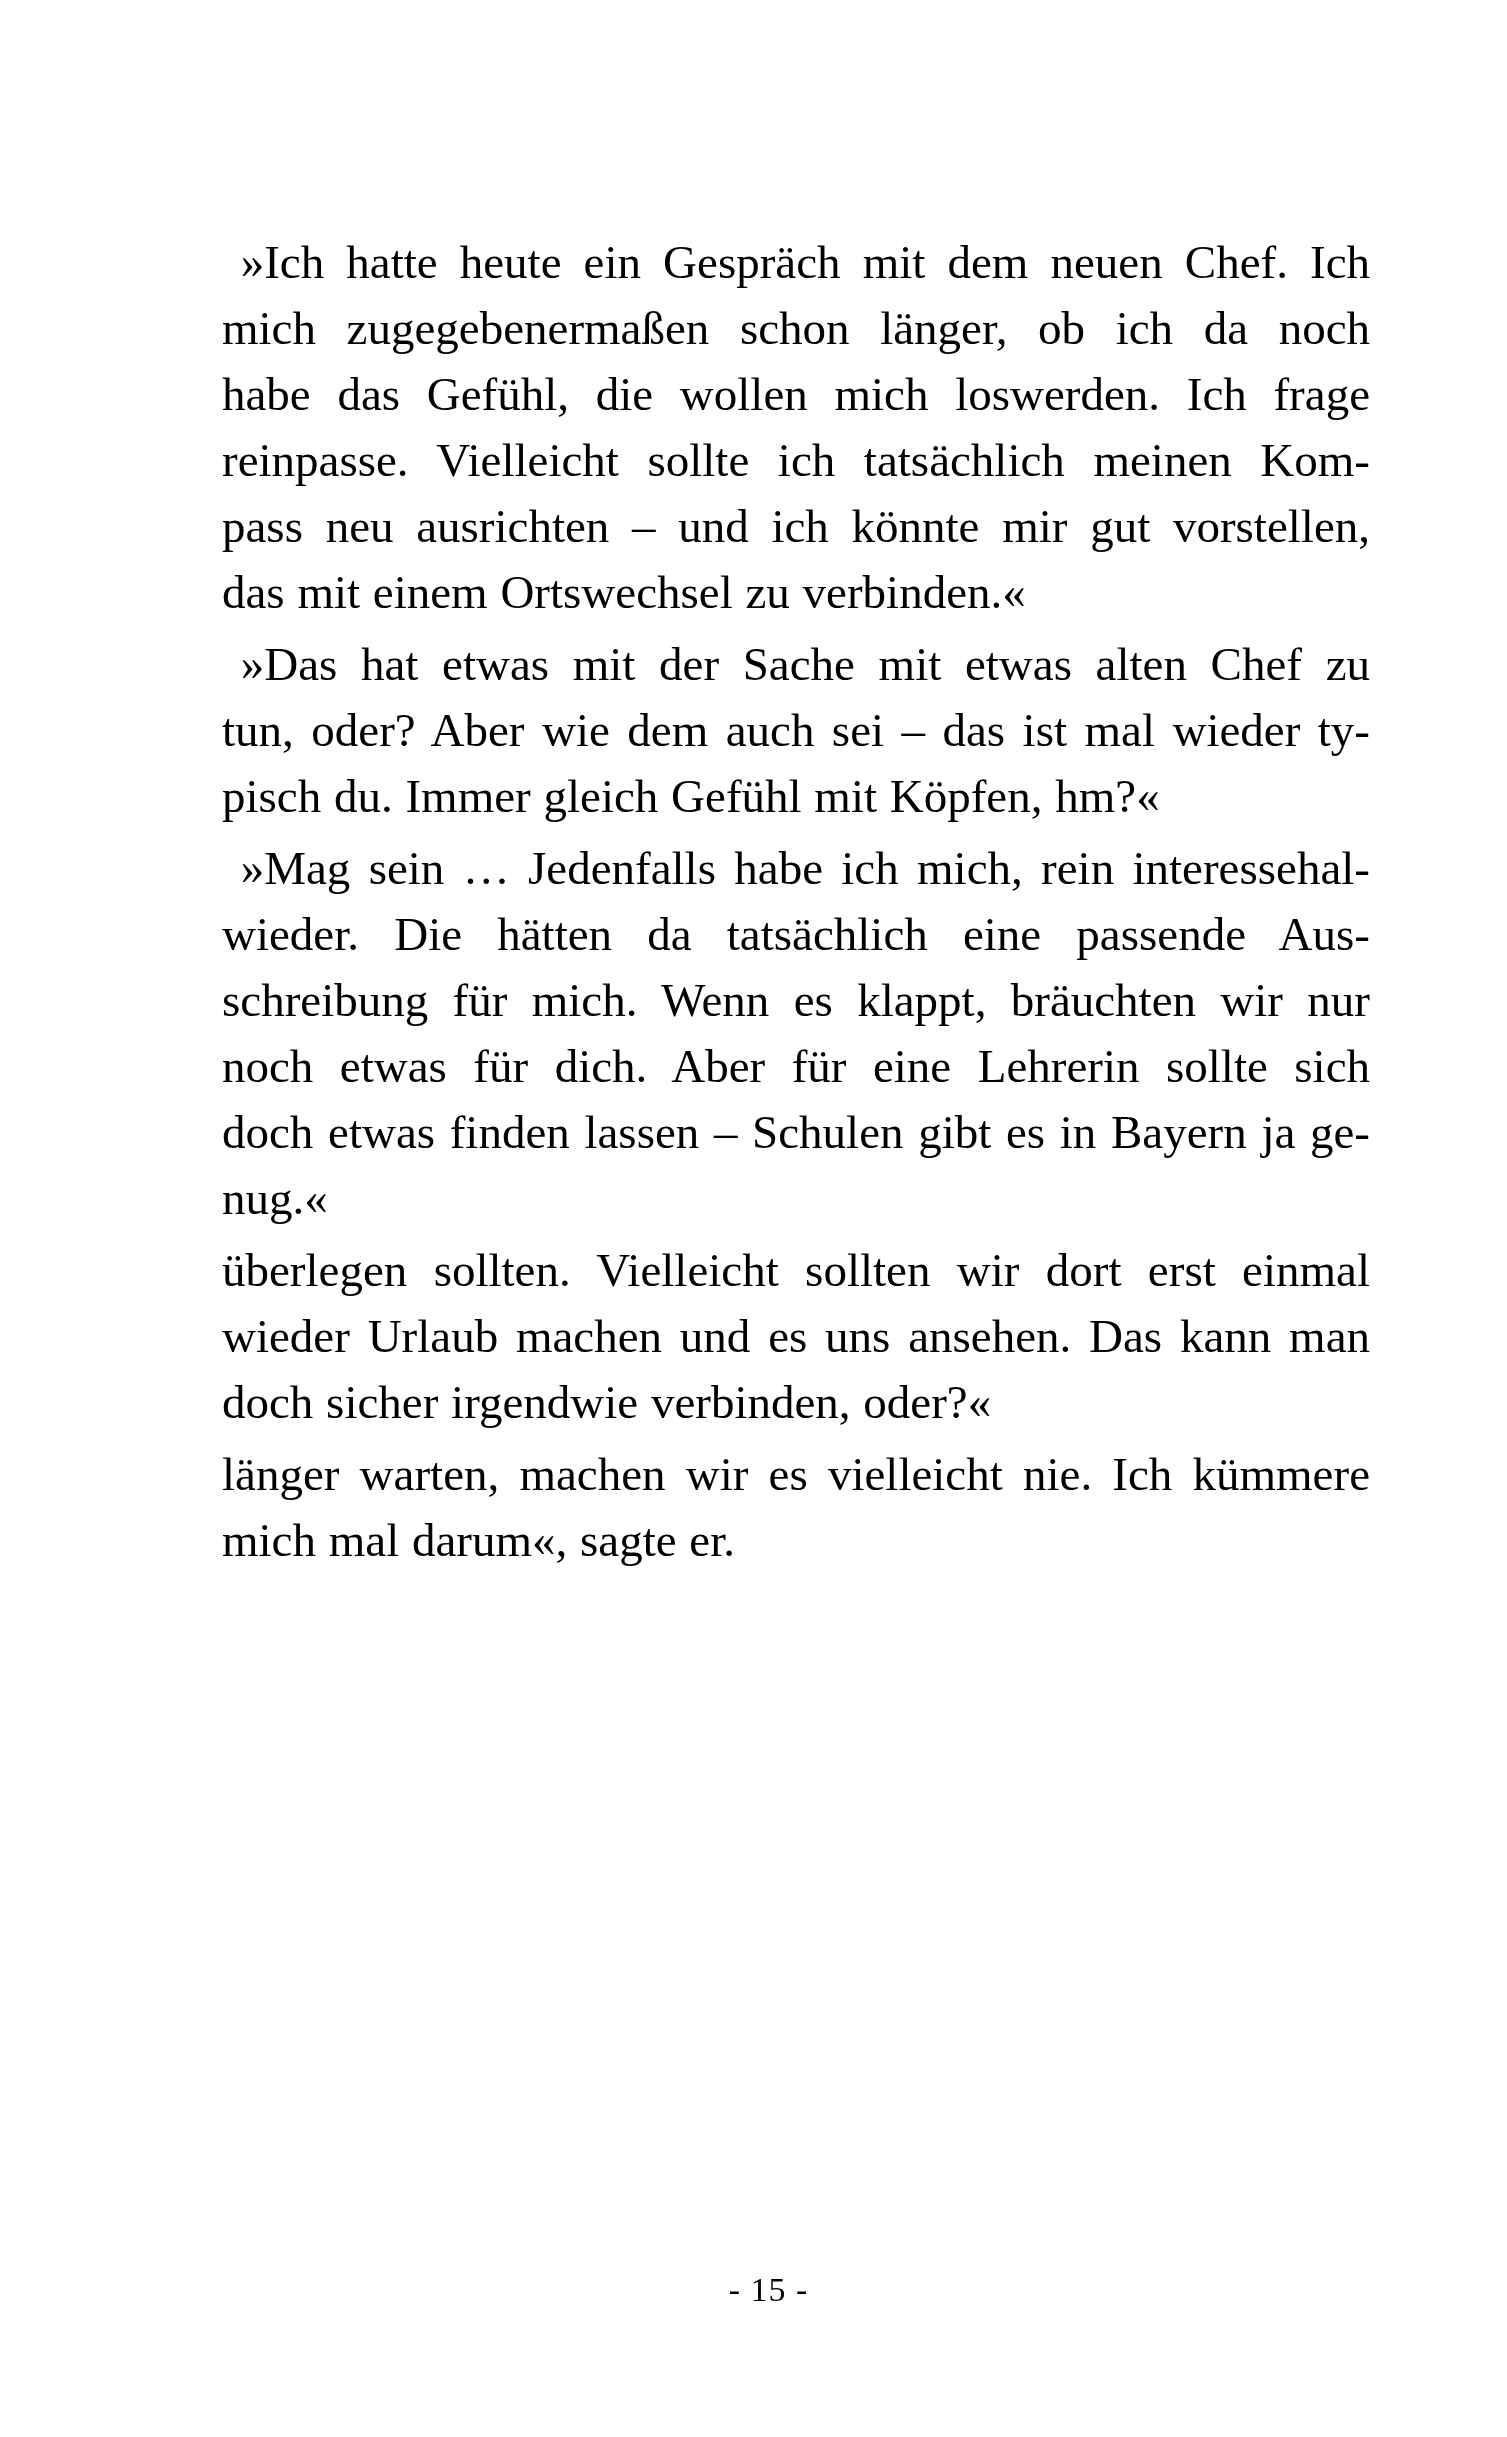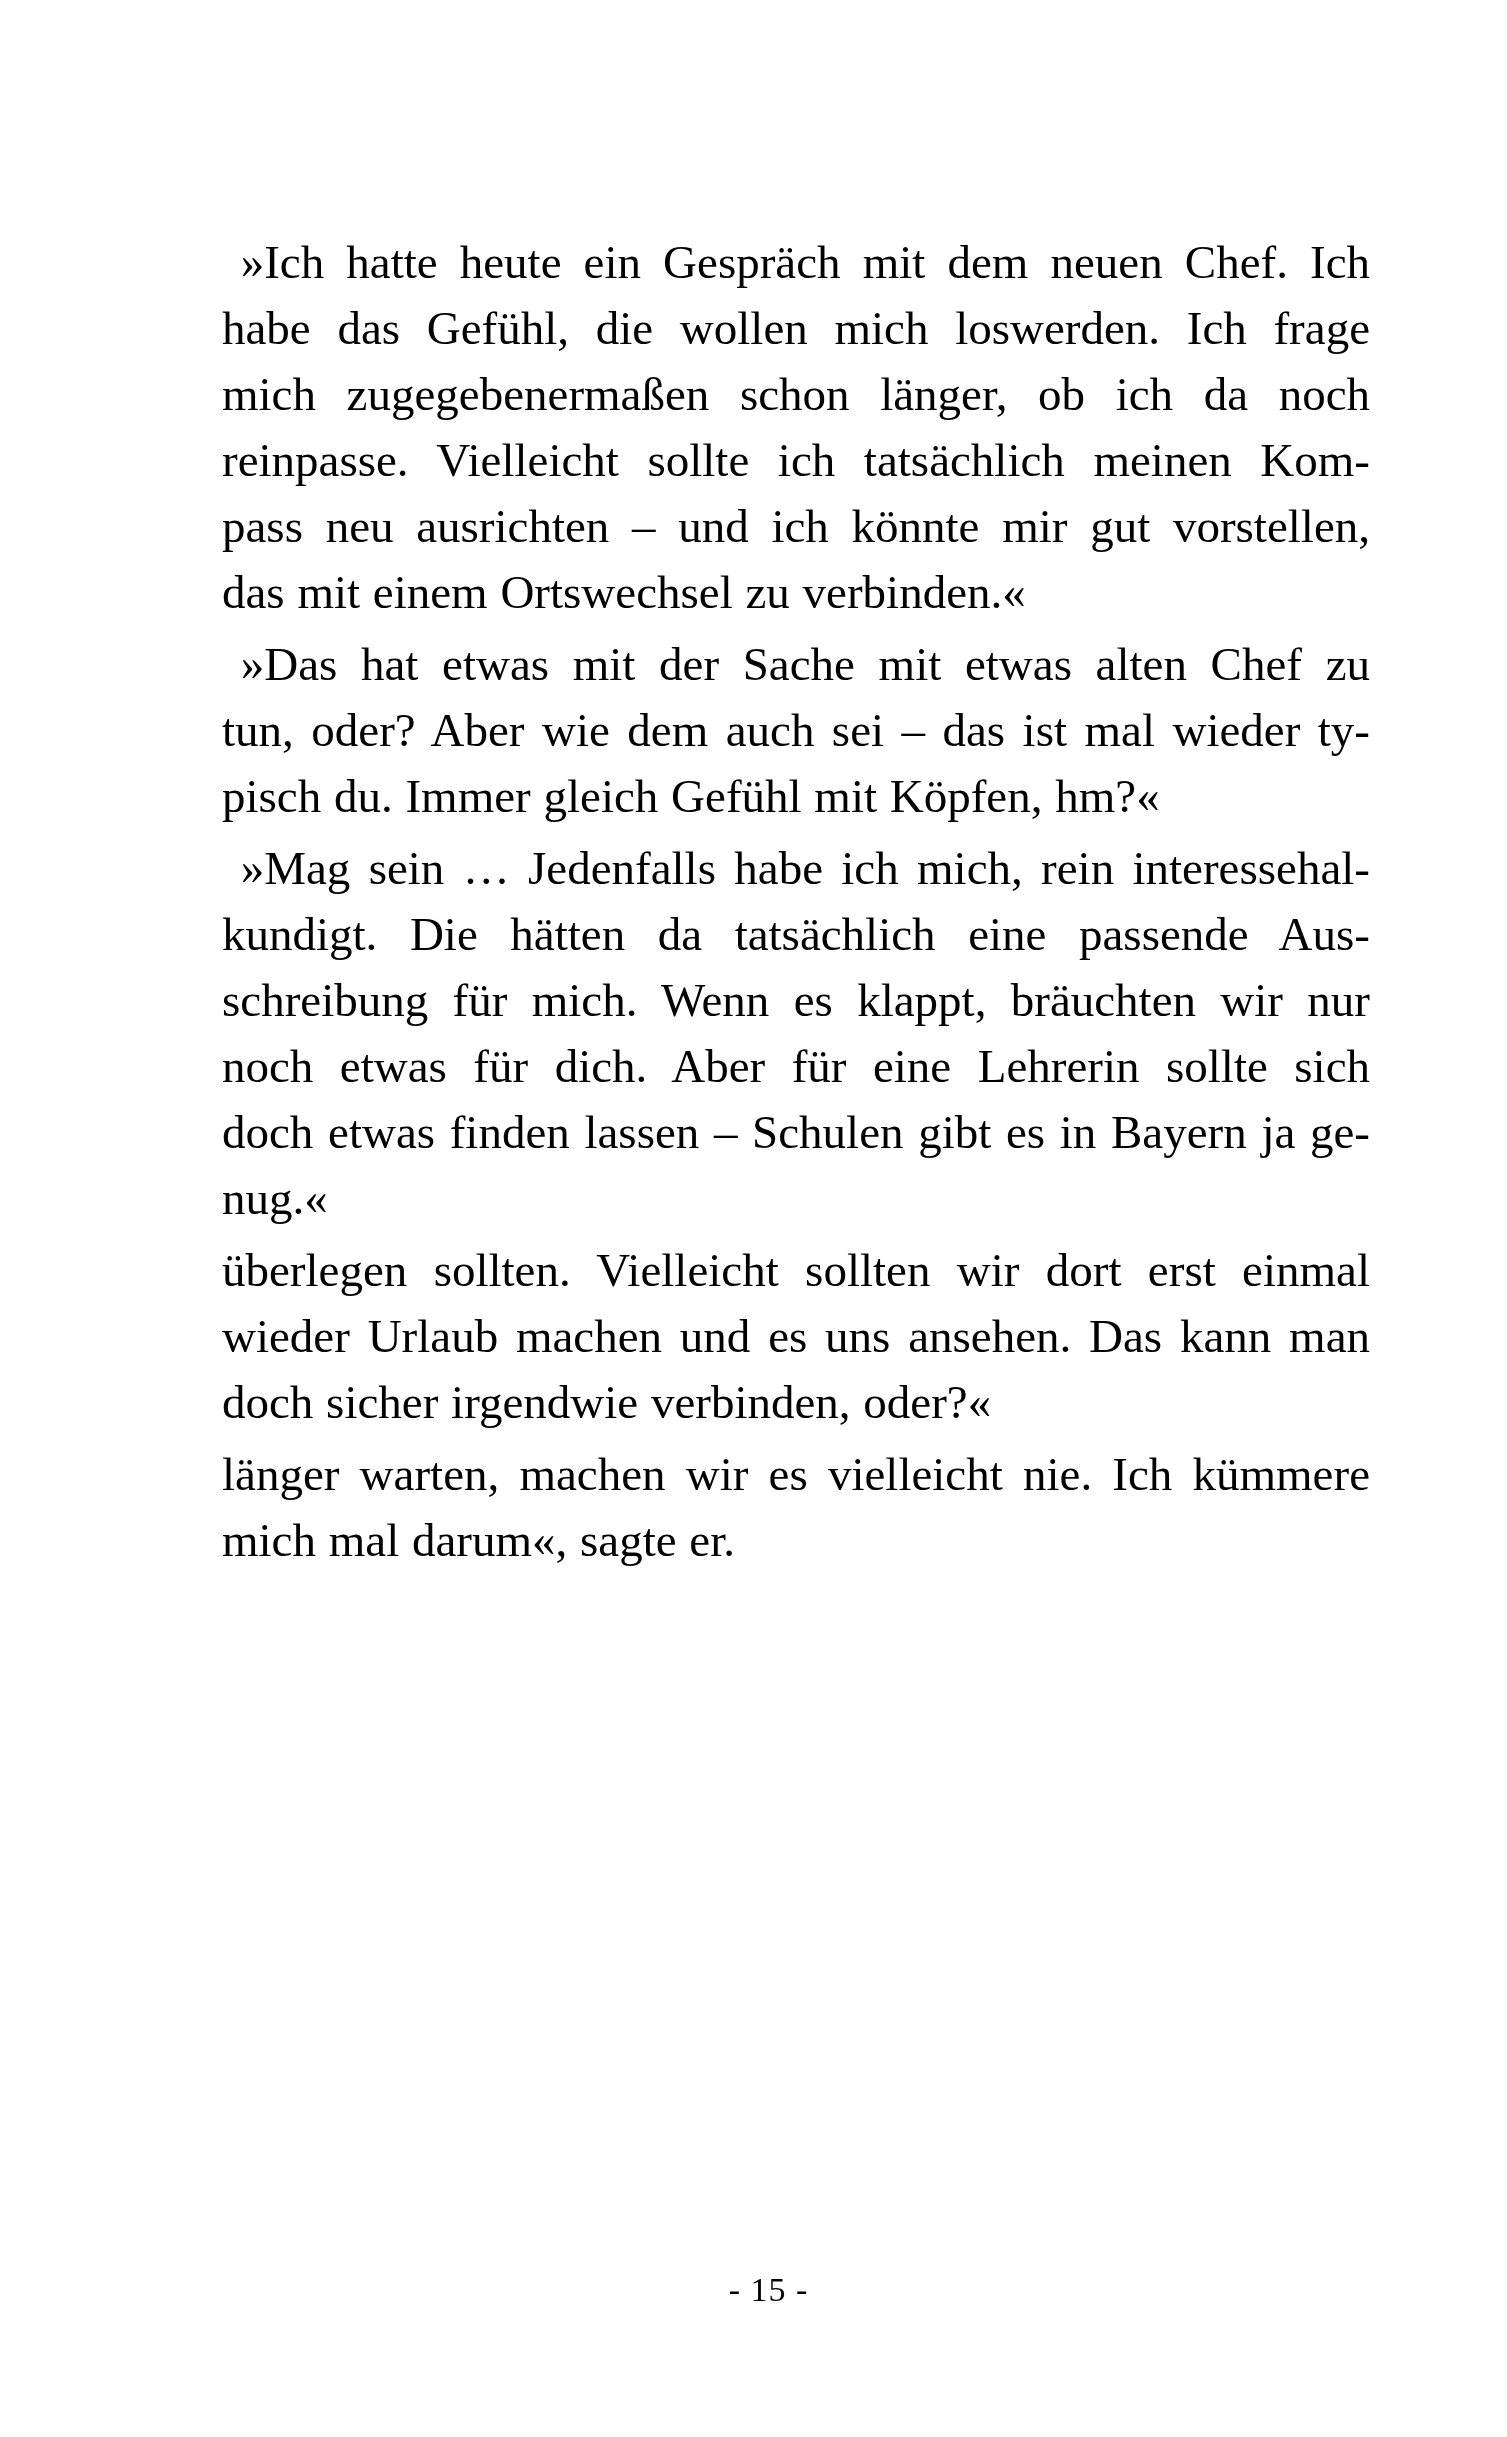--- a/index.html
+++ b/index.html
@@ -57,34 +57,34 @@
     letter-spacing: 1px;
   }
 </style>
 </head>
 <body>
 
 <div class="page" style="background: rgb(255, 255, 255); color: rgb(0, 0, 0);">
   <div class="text-block">
       <div class="paragraph">
         <div class="line first">»Ich hatte heute ein Gespräch mit dem neuen Chef. Ich</div>
+        <div class="line">mich zugegebenermaßen schon länger, ob ich da noch</div>
         <div class="line">habe das Gefühl, die wollen mich loswerden. Ich frage</div>
-        <div class="line">mich zugegebenermaßen schon länger, ob ich da noch</div>
         <div class="line">reinpasse. Vielleicht sollte ich tatsächlich meinen Kom-</div>
         <div class="line">pass neu ausrichten – und ich könnte mir gut vorstellen,</div>
         <div class="line last">das mit einem Ortswechsel zu verbinden.«</div>
       </div>
       <div class="paragraph">
         <div class="line first">»Das hat etwas mit der Sache mit etwas alten Chef zu</div>
         <div class="line">tun, oder? Aber wie dem auch sei – das ist mal wieder ty-</div>
         <div class="line last">pisch du. Immer gleich Gefühl mit Köpfen, hm?«</div>
       </div>
       <div class="paragraph">
         <div class="line first">»Mag sein … Jedenfalls habe ich mich, rein interessehal-</div>
-        <div class="line">kundigt. Die hätten da tatsächlich eine passende Aus-</div>
+        <div class="line">wieder. Die hätten da tatsächlich eine passende Aus-</div>
         <div class="line">schreibung für mich. Wenn es klappt, bräuchten wir nur</div>
         <div class="line">noch etwas für dich. Aber für eine Lehrerin sollte sich</div>
         <div class="line">doch etwas finden lassen – Schulen gibt es in Bayern ja ge-</div>
         <div class="line last">nug.«</div>
       </div>
       <div class="paragraph">
         <div class="line">überlegen sollten. Vielleicht sollten wir dort erst einmal</div>
         <div class="line">wieder Urlaub machen und es uns ansehen. Das kann man</div>
         <div class="line last">doch sicher irgendwie verbinden, oder?«</div>
       </div>

